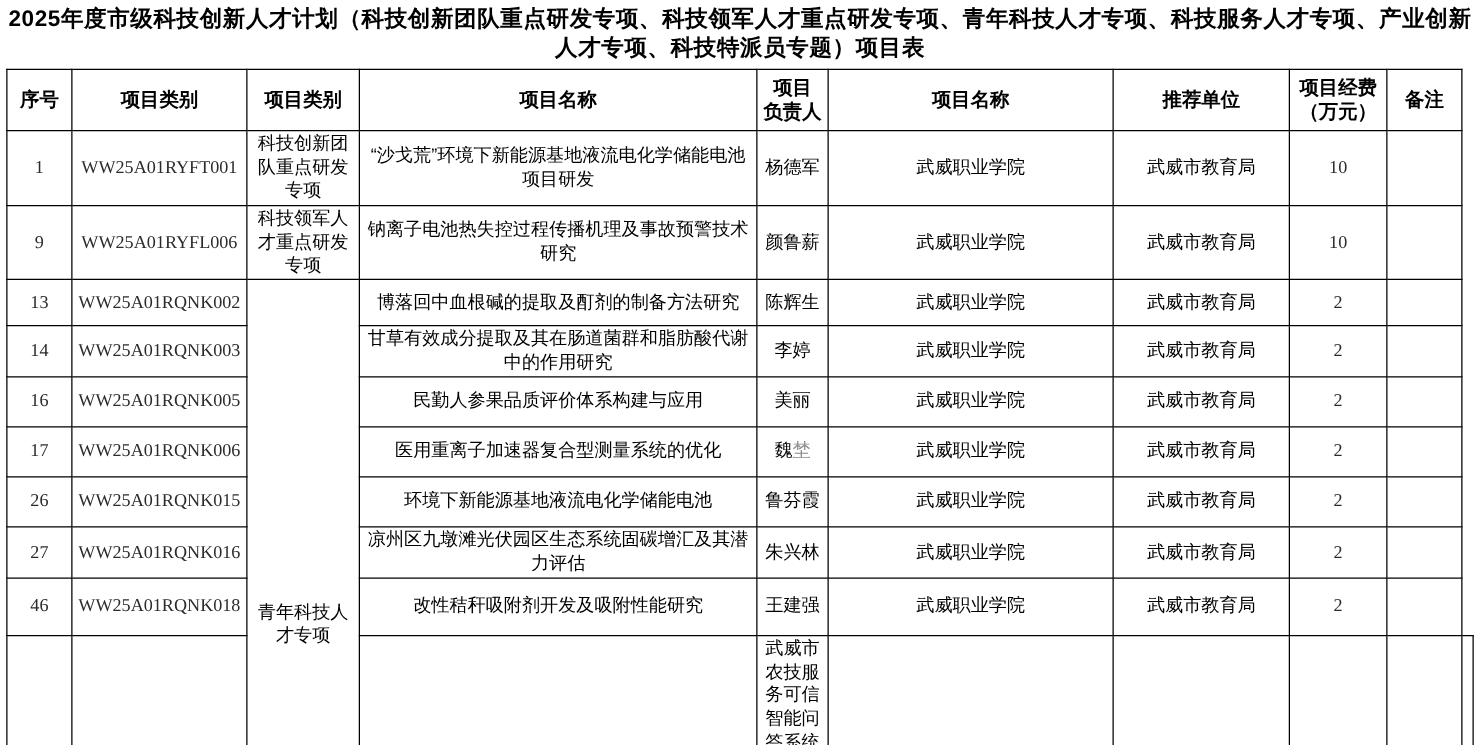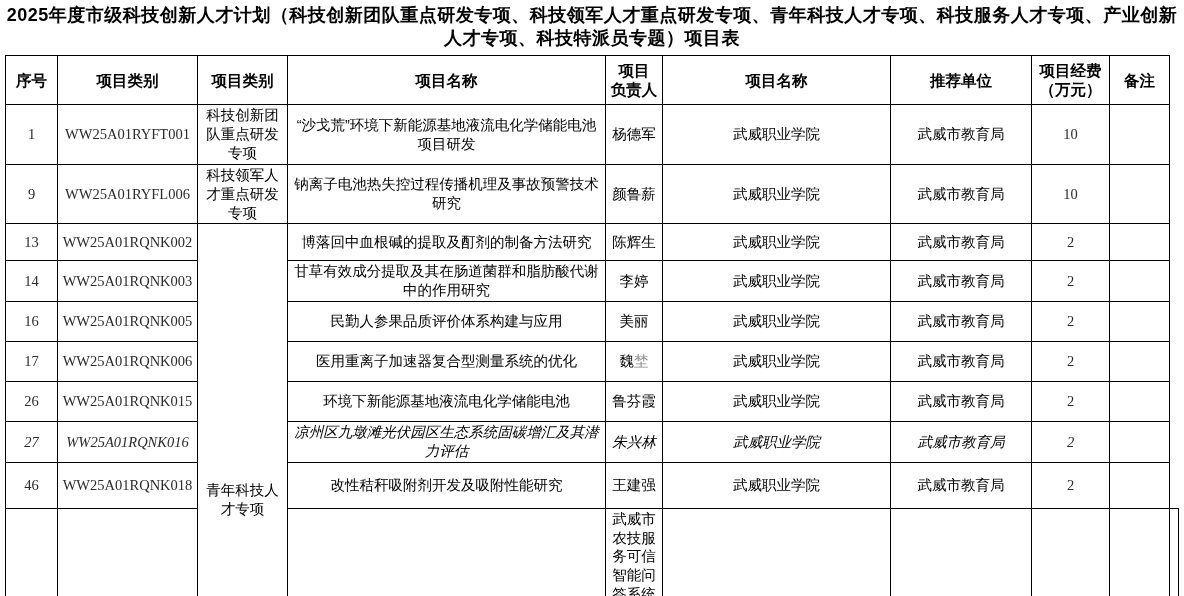--- a/index.html
+++ b/index.html
@@ -49,21 +49,21 @@
   col.c-fund{width:78px;}
   col.c-note{width:60px;}
   
   tbody tr:nth-child(1){height:52px;}
   tbody tr:nth-child(2){height:51px;}
   tbody tr:nth-child(3){height:37px;}
   tbody tr:nth-child(4){height:40px;}
   tbody tr:nth-child(5){height:40px;}
   tbody tr:nth-child(6){height:40px;}
   tbody tr:nth-child(7){height:40px;}
-  tbody tr:nth-child(8){height:40px;font-style:italic;}
+  tbody tr:nth-child(8){height:40px;}
   tbody tr:nth-child(9){height:46px;}
   tbody tr:nth-child(10){height:45px;}
   .grey-glyph{color:#8a8a8a;}
 </style>
 </head>
 <body>
 
 <div class="doc-title">2025年度市级科技创新人才计划（科技创新团队重点研发专项、科技领军人才重点研发专项、青年科技人才专项、科技服务人才专项、产业创新人才专项、科技特派员专题）项目表</div>
 
 <table class="grid">

